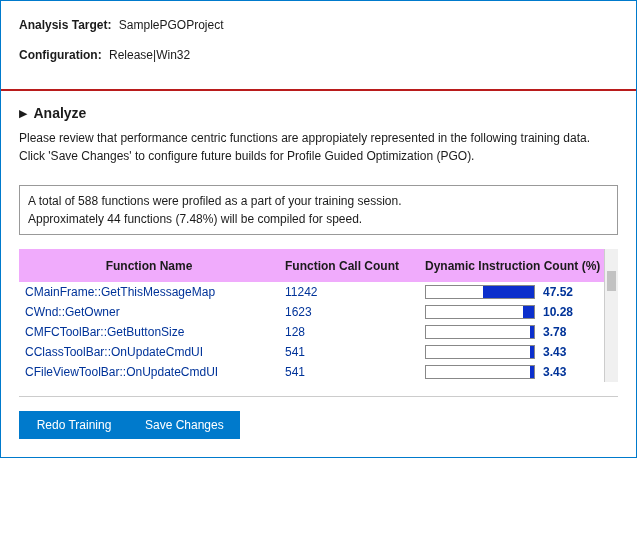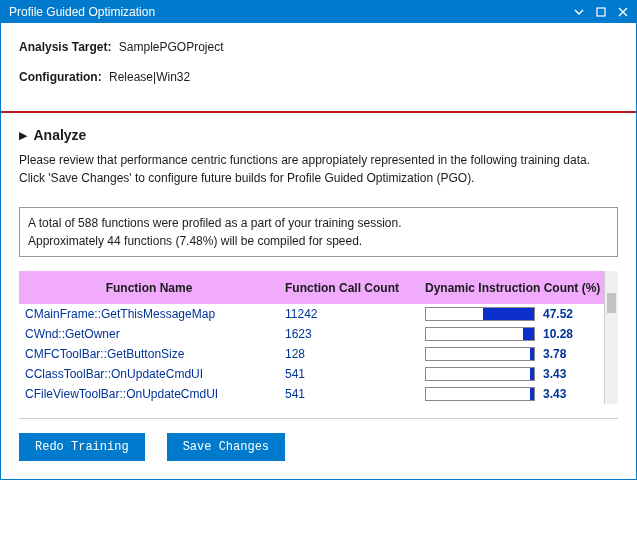--- a/index.html
+++ b/index.html
@@ -86,57 +86,37 @@
     position: absolute; top: 0; right: 0; bottom: 0;
     width: 14px;
     background: #f0f0f0;
     border-left: 1px solid #ccc;
   }
   .scroll-thumb {
     position: absolute; top: 22px; left: 2px; right: 2px;
     height: 20px; background: #c2c2c2;
   }
   .hr-sep { border: none; border-top: 1px solid #ccc; margin: 14px 0; }
-  .actions { display: flex; gap: 22px; font-family: Liberation Mono, monospace; }
+  .actions { display: flex; gap: 0; }
   .btn {
     background: #007acc;
     color: #fff;
     border: none;
     padding: 6px 16px;
     font-family: inherit;
     font-size: 12px;
     cursor: pointer;
     min-width: 110px;
     height: 28px;
   }
 </style>
 </head>
 <body>
 
 <div class="window">
-  <div class="titlebar">
-    <span class="titlebar-title">Profile Guided Optimization</span>
-    <div class="titlebar-buttons">
-      <div class="titlebar-btn">
-        <svg width="10" height="10" viewBox="0 0 10 10">
-            <path d="M1 3 L5 7 L9 3" stroke="#fff" stroke-width="1.4" fill="none"></path>
-          </svg>
-      </div>
-      <div class="titlebar-btn">
-        <svg width="10" height="10" viewBox="0 0 10 10">
-            <rect x="1" y="1" width="8" height="8" stroke="#fff" stroke-width="1.2" fill="none"></rect>
-          </svg>
-      </div>
-      <div class="titlebar-btn">
-        <svg width="10" height="10" viewBox="0 0 10 10">
-            <path d="M1 1 L9 9 M9 1 L1 9" stroke="#fff" stroke-width="1.4"></path>
-          </svg>
-      </div>
-    </div>
-  </div>
 
   <div class="content-top">
     <div class="kv-row">
       <span class="kv-label">Analysis Target:</span>
       <span class="kv-value">SamplePGOProject</span>
     </div>
     <div class="kv-row">
       <span class="kv-label">Configuration:</span>
       <span class="kv-value">Release|Win32</span>
     </div>

